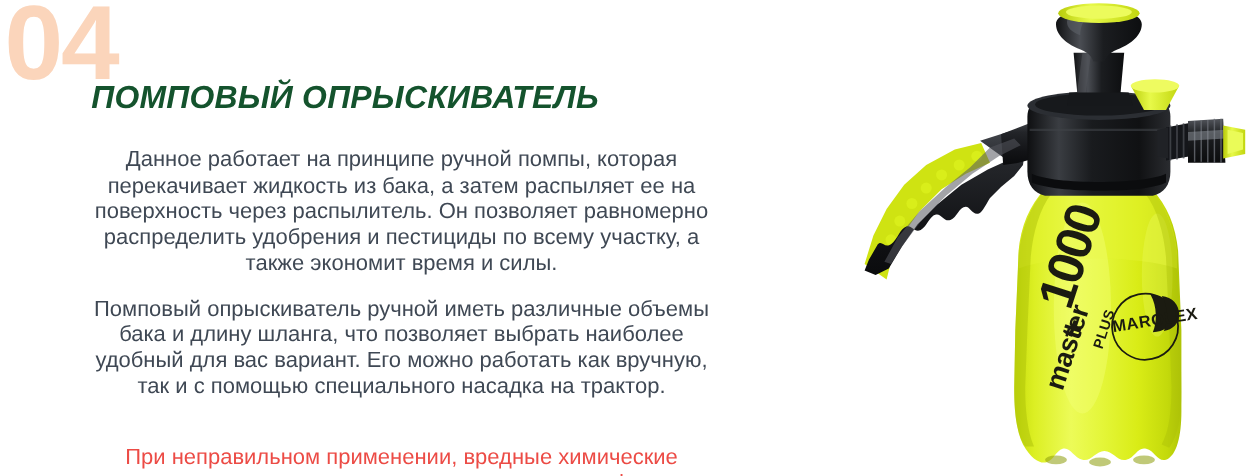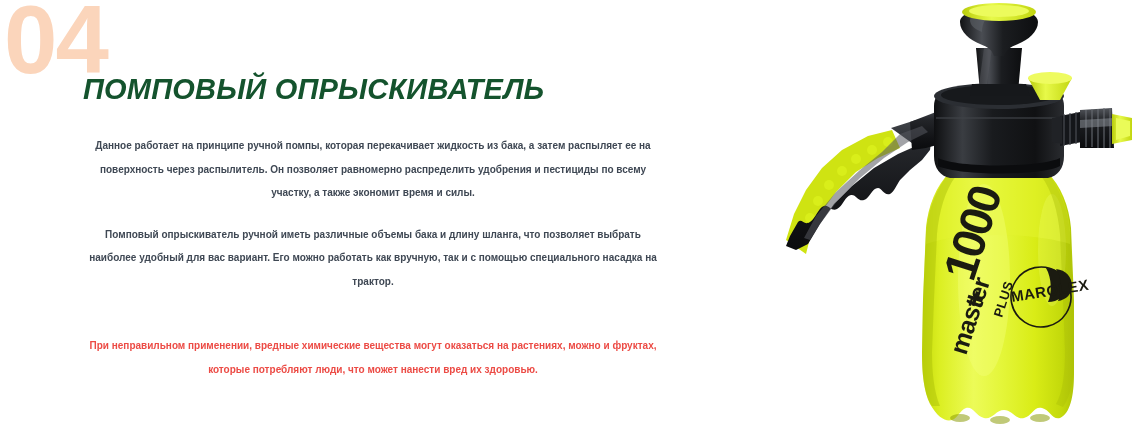--- a/index.html
+++ b/index.html
@@ -59,25 +59,24 @@
 
   .body-block {
     position: absolute;
     left: 83px;
     top: 134px;
     width: 580px;
     z-index: 2;
   }
 
   .para {
-    font-size: 10px;
+    font-size: 20px;
     line-height: 23.5px;
     color: #3f4854;
-    margin: 0 0 0 0;
-    font-weight: bold;
+    margin: 0 16px 0 0;
   }
   .para + .para {
     margin-top: 18px;
   }
   .para.warning {
     color: #ec4b45;
     margin-top: 41px;
   }
 
   

